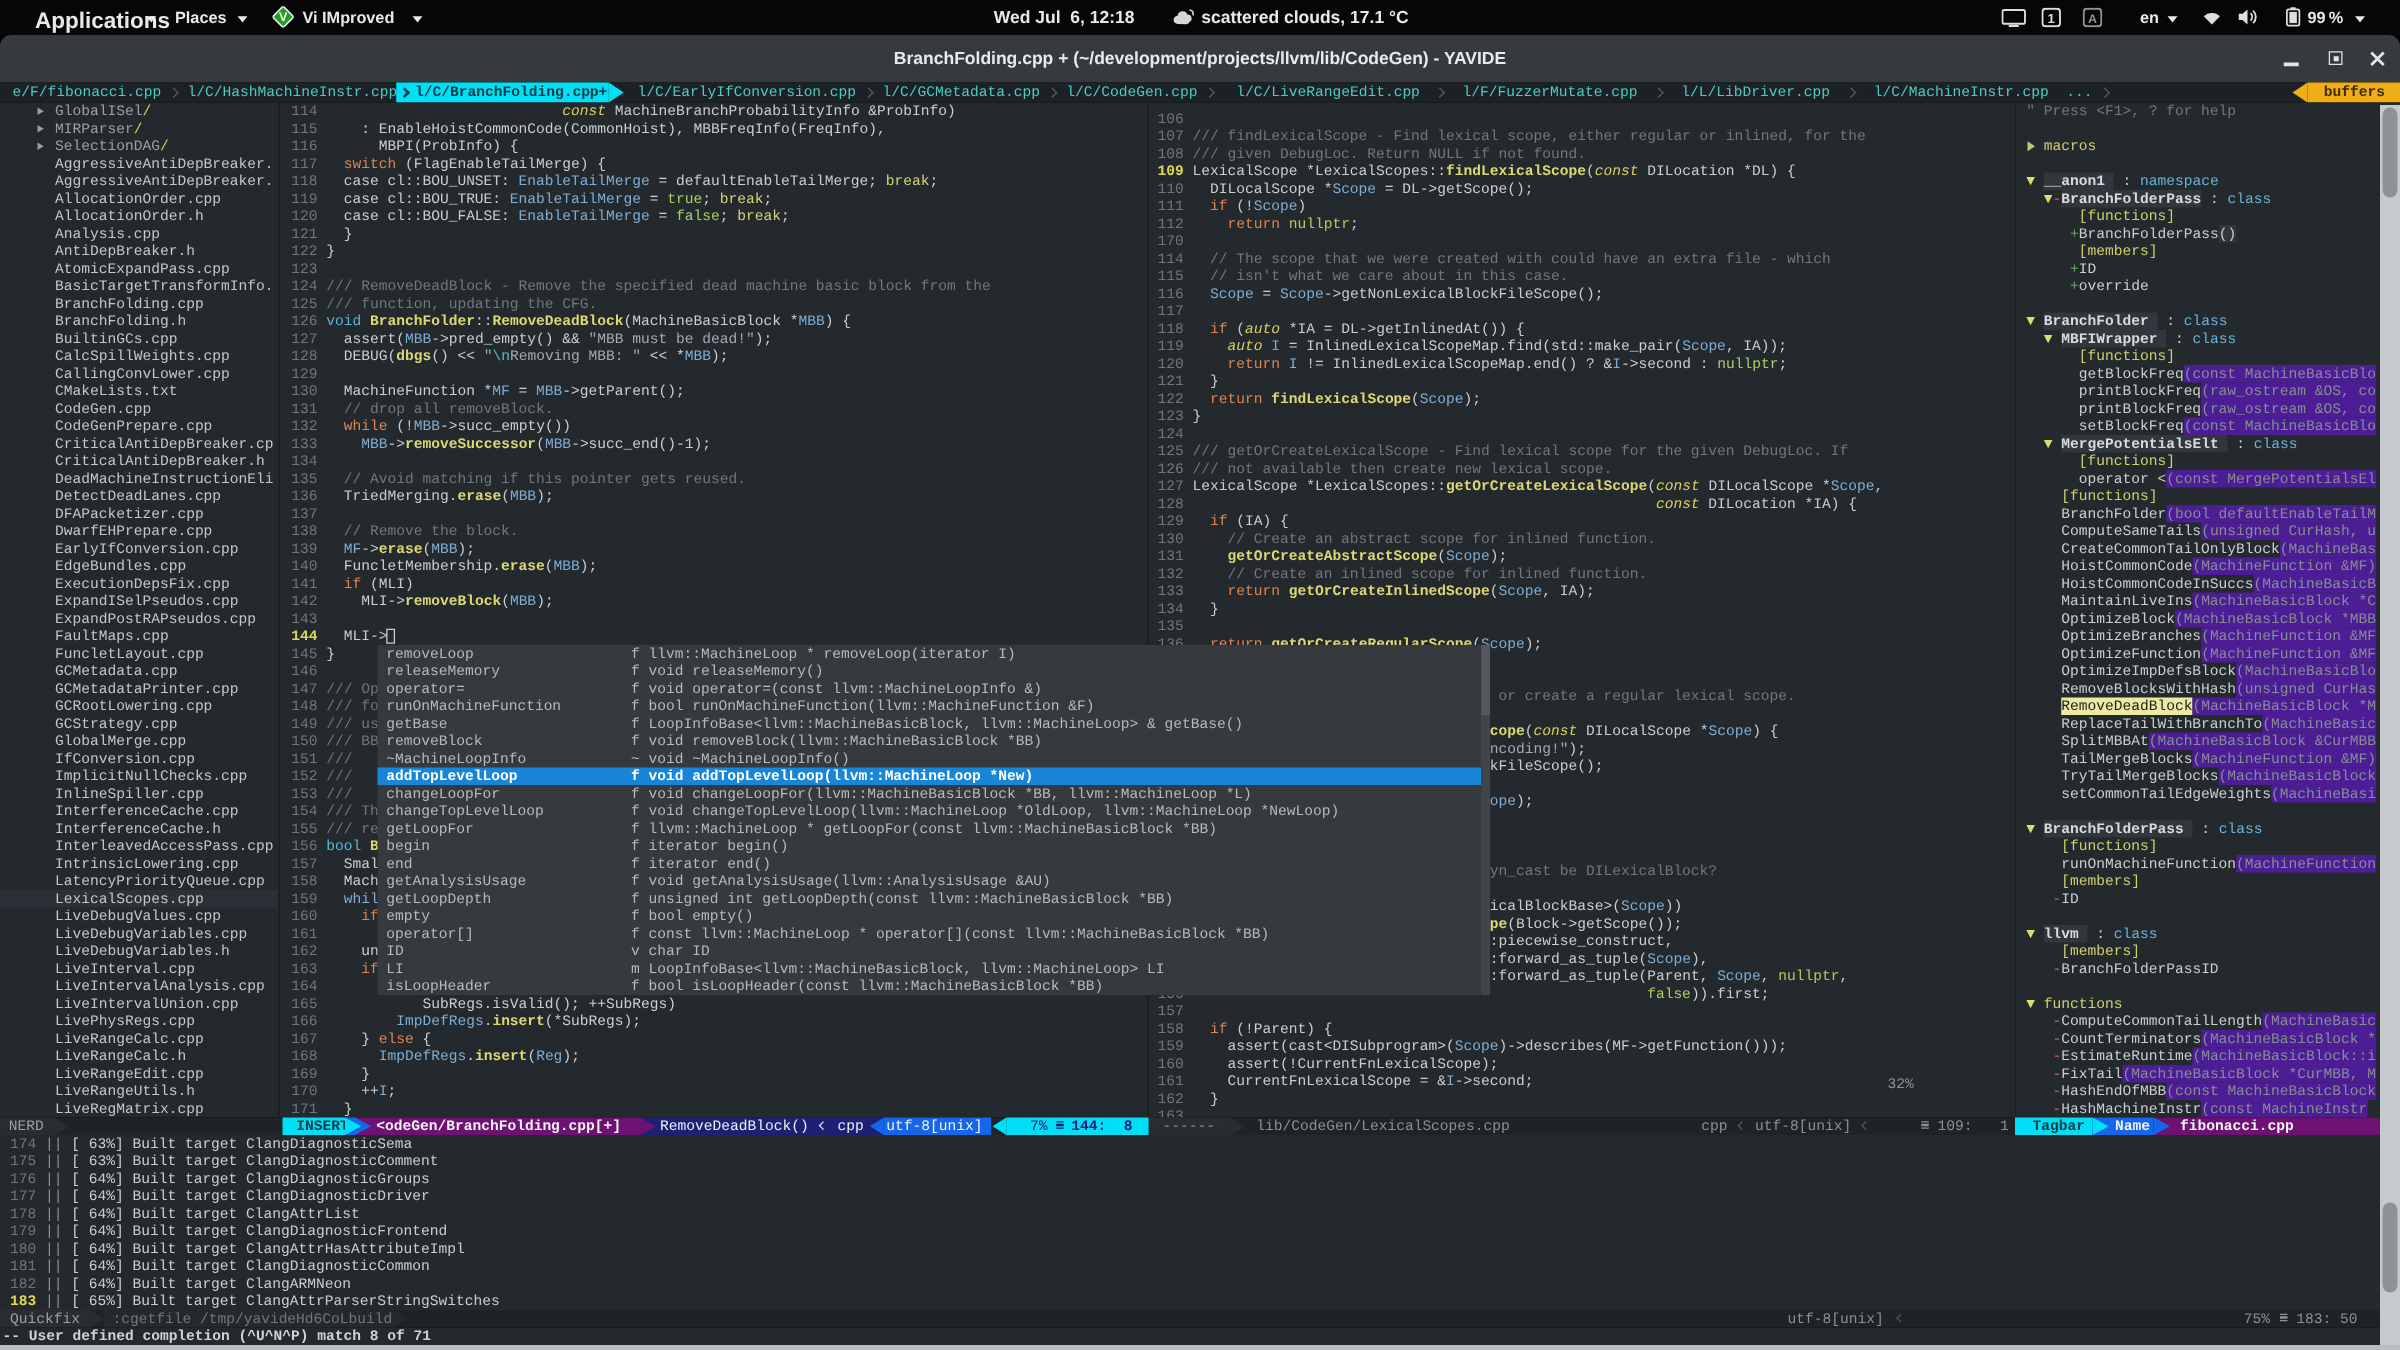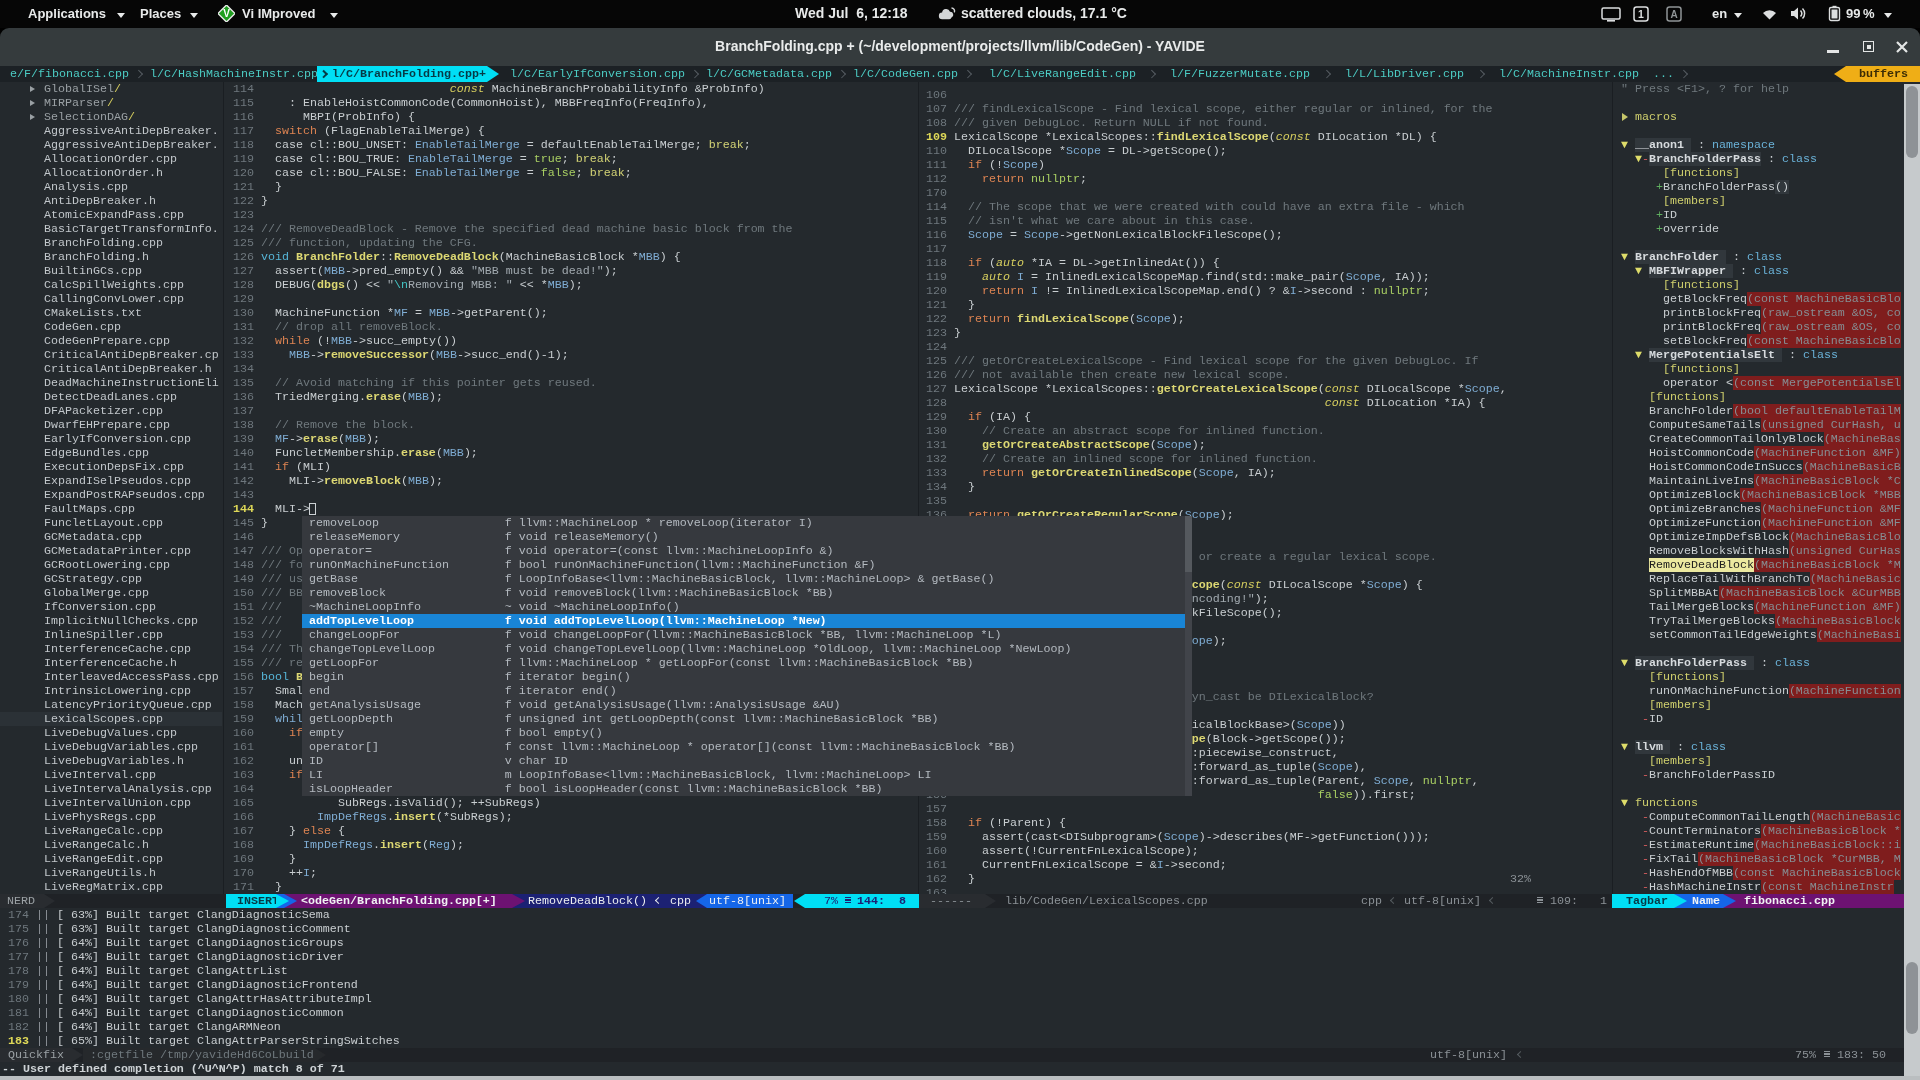--- a/index.html
+++ b/index.html
@@ -25,32 +25,32 @@
 .file { color:#c2c7cb; }
 .qp { color:#8b9196; }
 .ar { color:#dedc6a; }
 .yt { color:#cfcf6d; }
 .wb { color:#d7dbde; font-weight:bold; background:#31373c; }
 .box { background:#31373c; }
 .kb { color:#6ab2d8; }
 .dsh { color:#d75f5f; }
 .pl { color:#5faf5f; }
 .mi { color:#d75f5f; }
-.tsig { color:#868e93; background:#7f1d1d; }
+.tsig { color:#868e93; background:#4c1d95; }
 .hl { color:#1e1e1e; background:#ece9a0; }
 .psel { color:#fff; font-weight:bold; background:#1985d6; display:inline-block; }
 .seg { position:absolute; height:14px; font:11.673px/14px "Liberation Mono", monospace; white-space:pre; }
 .tri-r { position:absolute; width:0; height:0; border-top:7px solid transparent; border-bottom:7px solid transparent; }
 .tri-l { position:absolute; width:0; height:0; border-top:7px solid transparent; border-bottom:7px solid transparent; }
 .chev { position:absolute; width:5px; height:5px; border-left:1.5px solid; border-bottom:1.5px solid; }
 </style></head>
 <body>
 
 <div class="abs" style="left:0;top:0;width:1920px;height:28px;background:#060606;"></div>
-<div class="abs" style="left:28px;top:6px;color:#e8eaea;font-size:13px;font-weight:bold;">Applications</div>
+<div class="abs" style="left:28px;top:6px;color:#e8eaea;font-size:18px;font-weight:bold;">Applications</div>
 <div class="abs" style="left:117px;top:13px;width:0;height:0;border-left:4px solid transparent;border-right:4px solid transparent;border-top:5px solid #e8eaea;"></div>
 <div class="abs" style="left:140px;top:6px;color:#e8eaea;font-size:13px;font-weight:bold;">Places</div>
 <div class="abs" style="left:190px;top:13px;width:0;height:0;border-left:4px solid transparent;border-right:4px solid transparent;border-top:5px solid #e8eaea;"></div>
 <svg class="abs" style="left:218px;top:5px;" width="17" height="17" viewBox="0 0 17 17">
     <polygon points="8.5,0 17,8.5 8.5,17 0,8.5" fill="#1f9e1f" stroke="#e7e7e7" stroke-width="1.4"></polygon>
     <text x="8.5" y="12" font-size="10" font-weight="bold" fill="#fff" text-anchor="middle" font-family="Liberation Sans">V</text>
   </svg>
 <div class="abs" style="left:242px;top:6px;color:#e8eaea;font-size:13px;font-weight:bold;">Vi IMproved</div>
 <div class="abs" style="left:330px;top:13px;width:0;height:0;border-left:4px solid transparent;border-right:4px solid transparent;border-top:5px solid #e8eaea;"></div>
 <div class="abs" style="left:795px;top:5px;color:#e8eaea;font-size:14px;font-weight:bold;">Wed Jul&nbsp; 6, 12:18</div>
@@ -425,21 +425,21 @@
 <div class="seg" style="left:899px;top:894px;color:#1c2173;font-weight:bold;">8</div>
 
 <div class="abs" style="left:919px;top:894px;width:66px;height:14px;background:#292c30;"></div>
 <div class="tri-r" style="left:985px;top:894px;border-left:11px solid #292c30;"></div>
 <div class="seg" style="left:930px;top:894px;color:#8b9196;">------</div>
 <div class="seg" style="left:1005px;top:894px;color:#8b9196;">lib/CodeGen/LexicalScopes.cpp</div>
 <div class="seg" style="left:1361px;top:894px;color:#8b9196;">cpp</div>
 <div class="chev" style="left:1391px;top:898px;border-color:#565c60;transform:rotate(45deg);"></div>
 <div class="seg" style="left:1404px;top:894px;color:#8b9196;">utf-8[unix]</div>
 <div class="chev" style="left:1490px;top:898px;border-color:#565c60;transform:rotate(45deg);"></div>
-<div class="seg" style="left:1510px;top:860px;color:#8b9196;margin-top:12px;">32%</div>
+<div class="seg" style="left:1510px;top:860px;color:#8b9196;">32%</div>
 <div class="abs" style="left:1537px;top:897px;width:7px;height:8px;">
   <div style="width:6px;height:1.2px;background:#8b9196;margin-bottom:1.3px;"></div>
   <div style="width:6px;height:1.2px;background:#8b9196;margin-bottom:1.3px;"></div>
   <div style="width:6px;height:1.2px;background:#8b9196;"></div>
 </div>
 <div class="seg" style="left:1550px;top:894px;color:#8b9196;">109:</div>
 <div class="seg" style="left:1600px;top:894px;color:#8b9196;">1</div>
 
 <div class="abs" style="left:1612px;top:894px;width:62px;height:14px;background:#00dff5;"></div>
 <div class="seg" style="left:1626px;top:894px;color:#063a46;font-weight:bold;text-align:center;">Tagbar</div>

